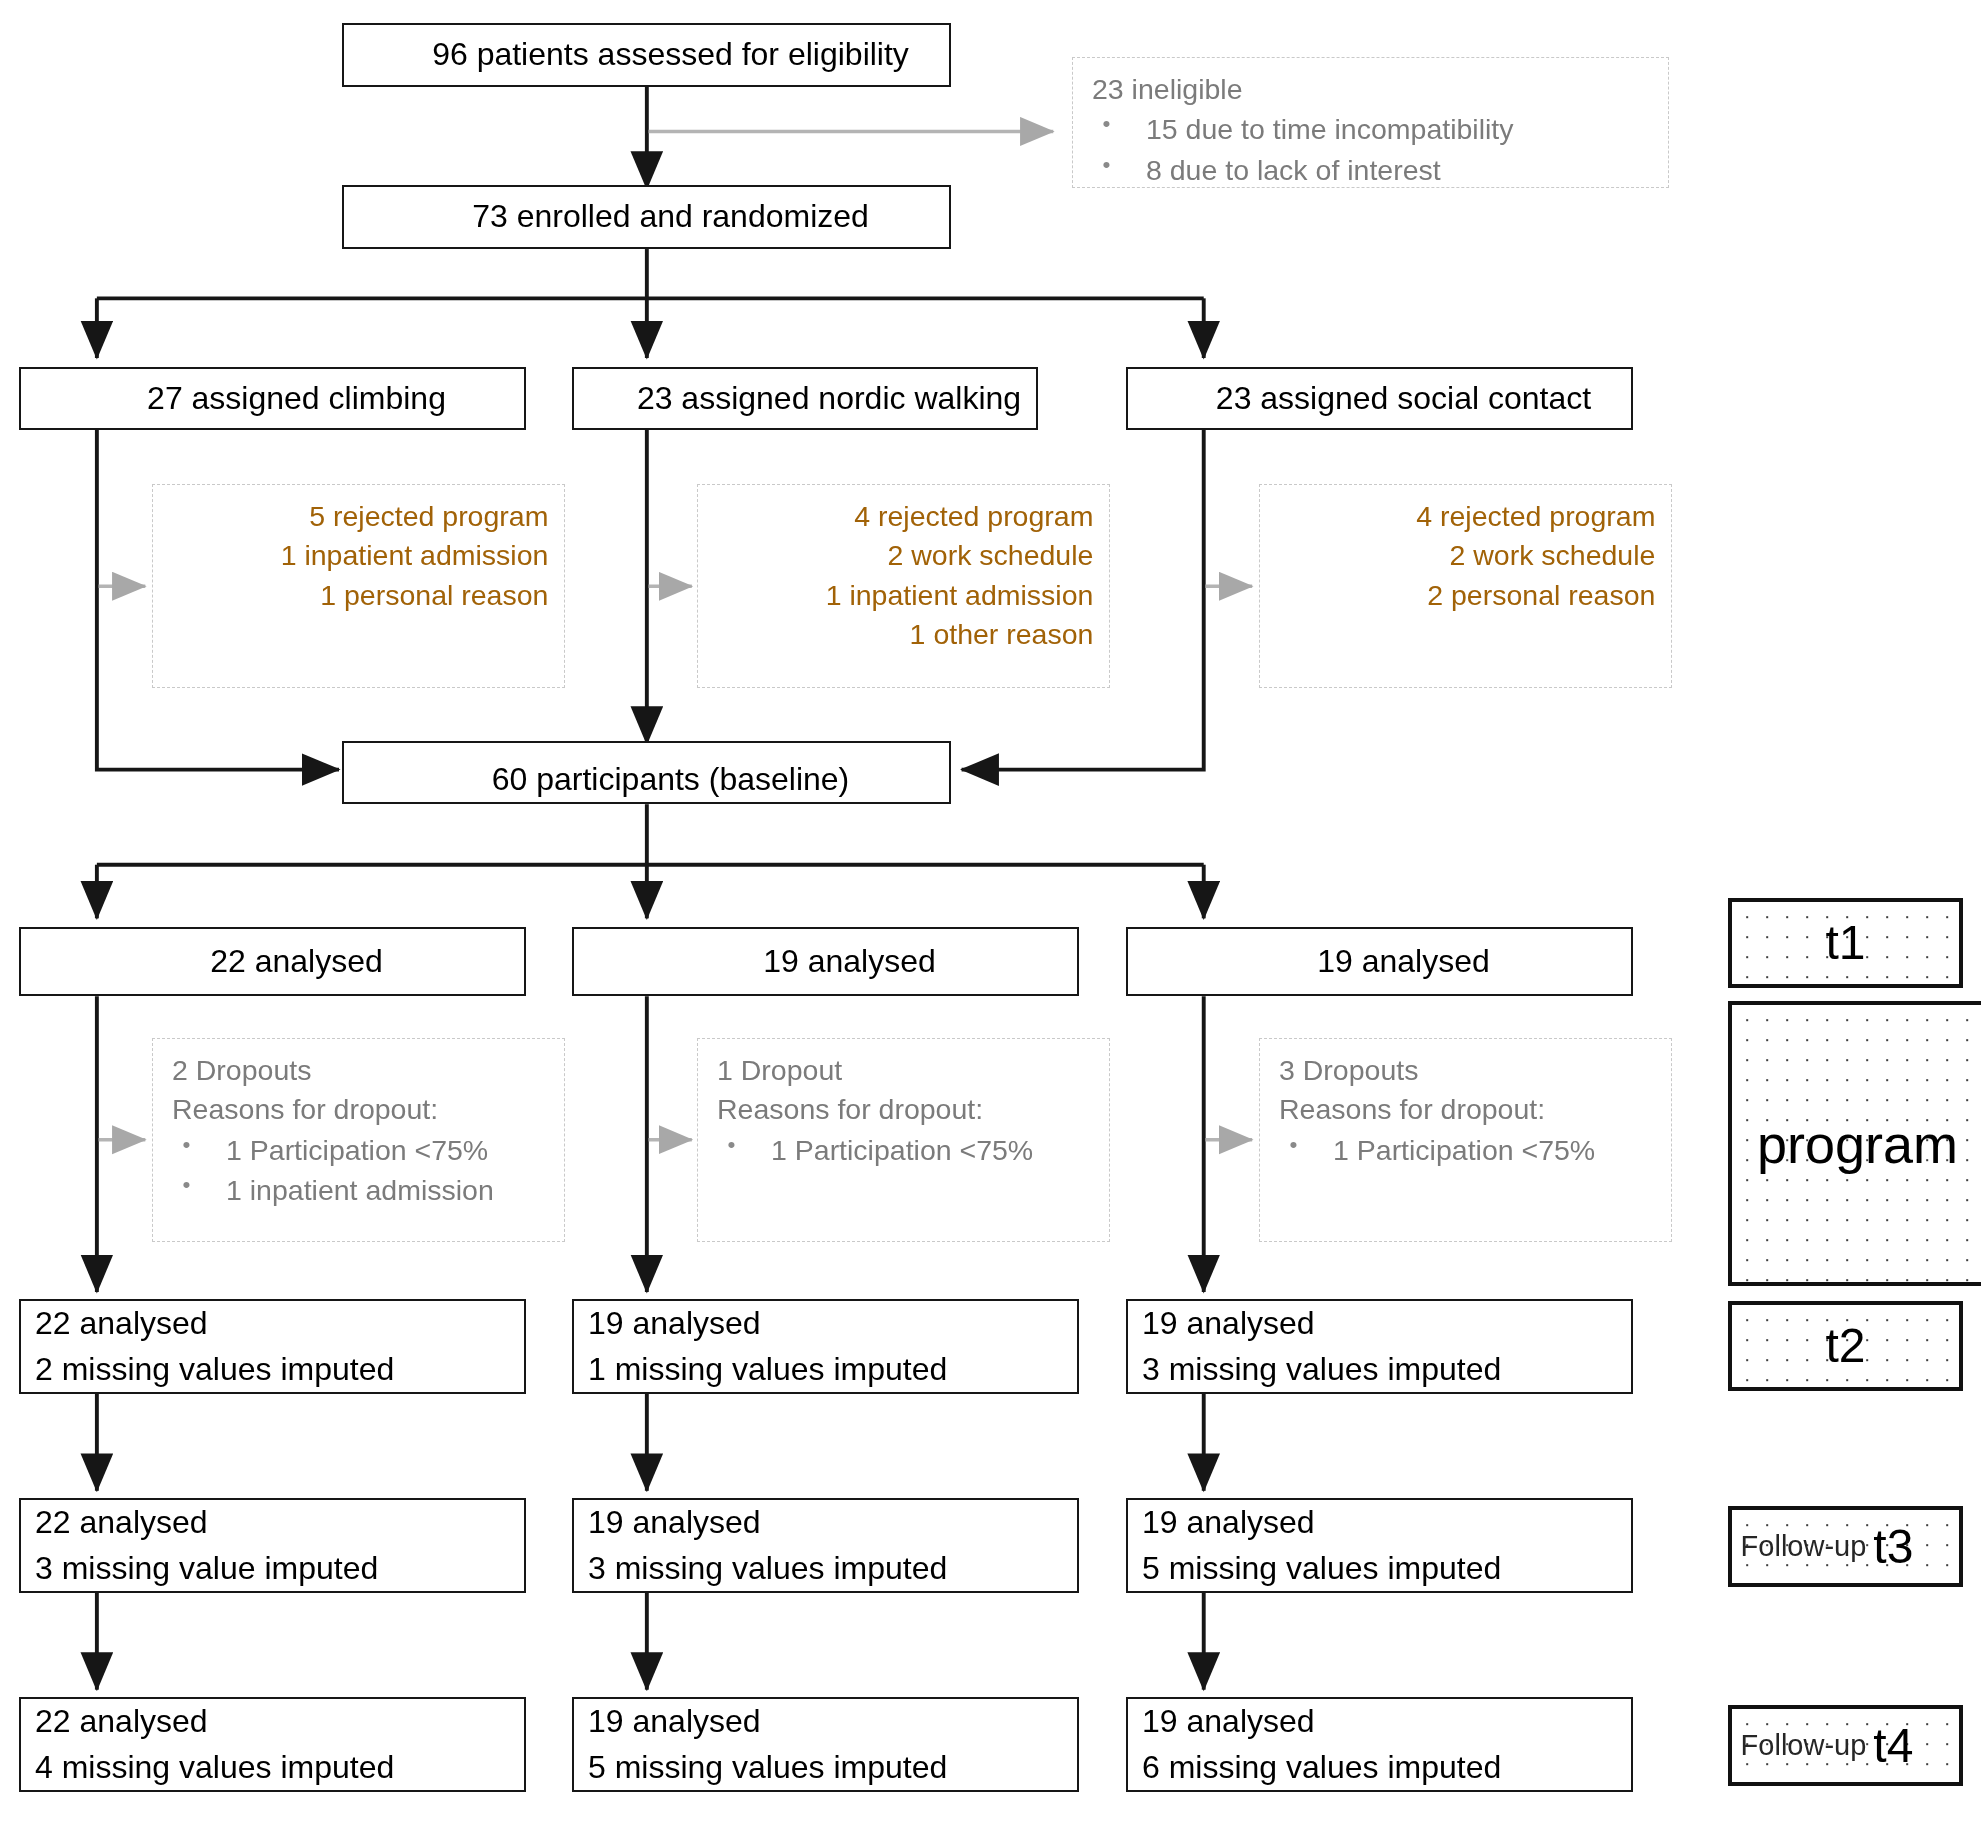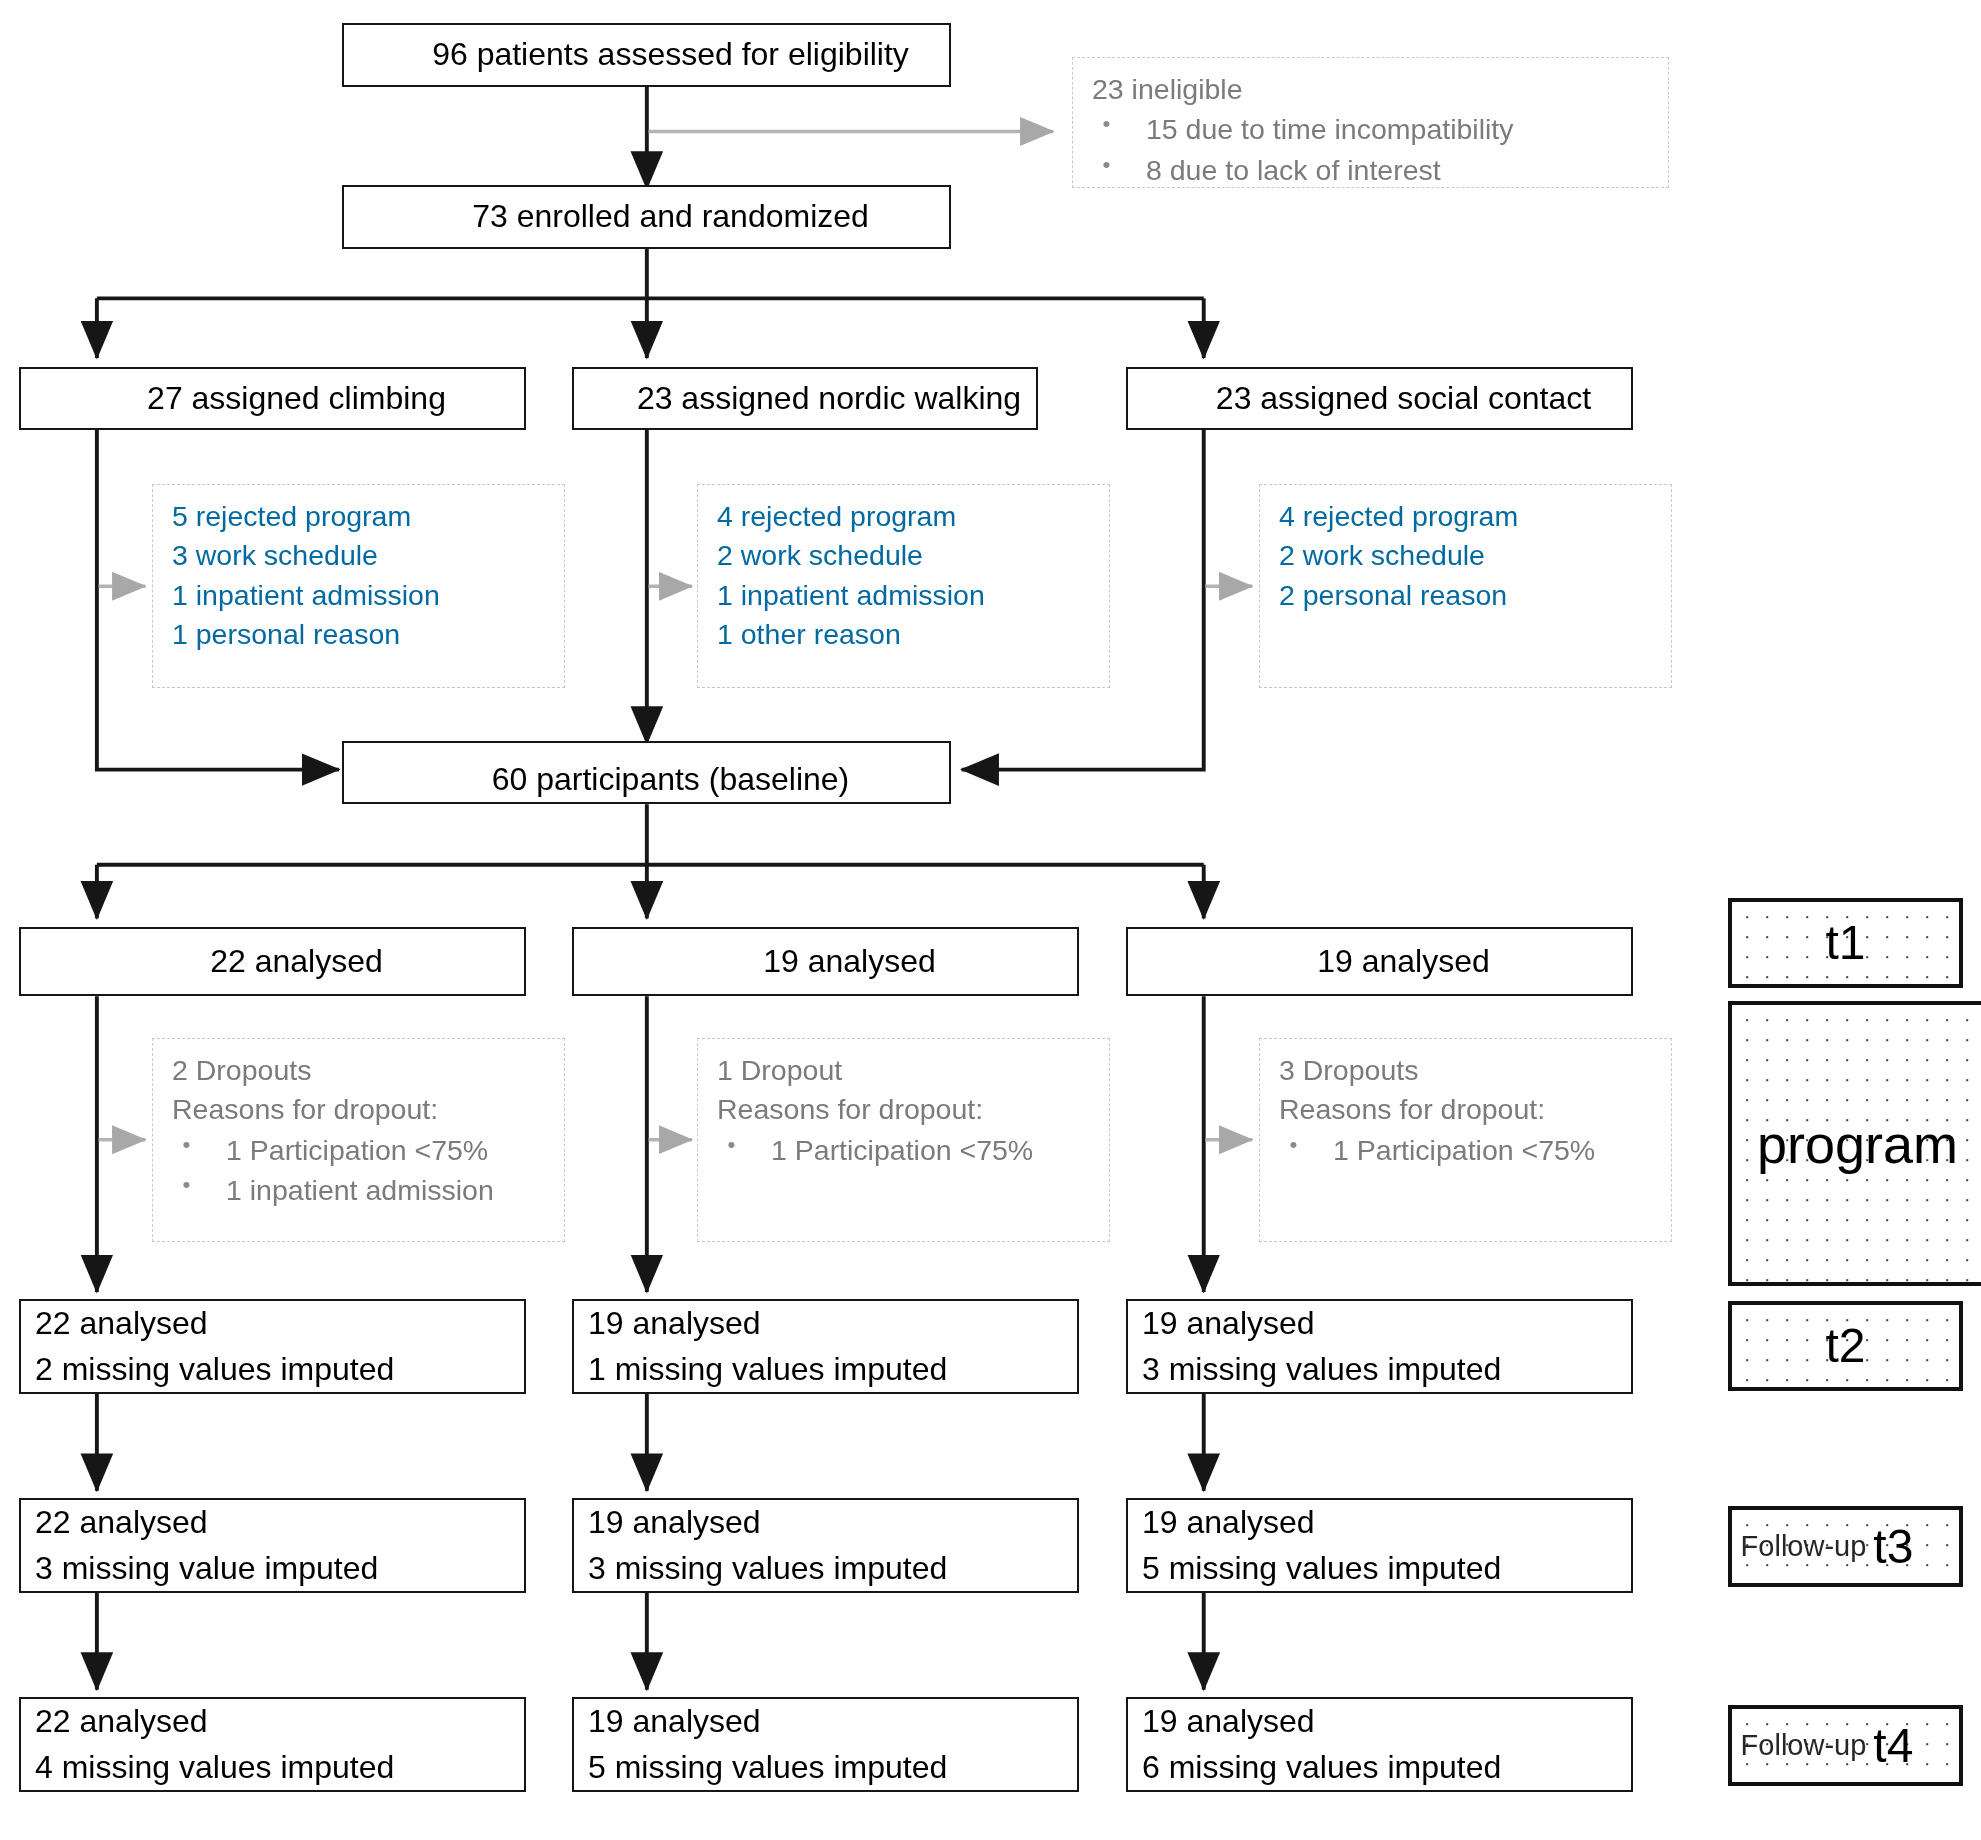--- a/index.html
+++ b/index.html
@@ -53,23 +53,24 @@
   .dashbox {
     position: absolute;
     box-sizing: border-box;
     border: 1.7px dashed #c9c9c9;
     background: #ffffff;
     z-index: 3;
     padding: 12px 15.6px 8.6px 19px;
   }
   .dashbox .dline {
     font-size: 28.5px;
-    color: #0369a1;
+    color: #a16207;
     white-space: nowrap;
     line-height: 1.38;
+    text-align: right;
   }
   .dashbox .dhead {
     font-size: 28.5px;
     color: #7b7b7b;
     white-space: nowrap;
     line-height: 1.38;
   }
   .bullets {
     list-style: none;
     margin: 0;
@@ -207,21 +208,20 @@
   </div>
   <div class="box center" style="left:572px; top:367px; width:466px; height:63px;">
     <span class="line">23 assigned nordic walking</span>
   </div>
   <div class="box center" style="left:1126px; top:367px; width:507px; height:63px;">
     <span class="line">23 assigned social contact</span>
   </div>
 
   <div class="dashbox" style="left:152px; top:484px; width:413px; height:204px;">
     <div class="dline">5 rejected program</div>
-    <div class="dline">3 work schedule</div>
     <div class="dline">1 inpatient admission</div>
     <div class="dline">1 personal reason</div>
   </div>
 
   <div class="dashbox" style="left:697px; top:484px; width:413px; height:204px;">
     <div class="dline">4 rejected program</div>
     <div class="dline">2 work schedule</div>
     <div class="dline">1 inpatient admission</div>
     <div class="dline">1 other reason</div>
   </div>

